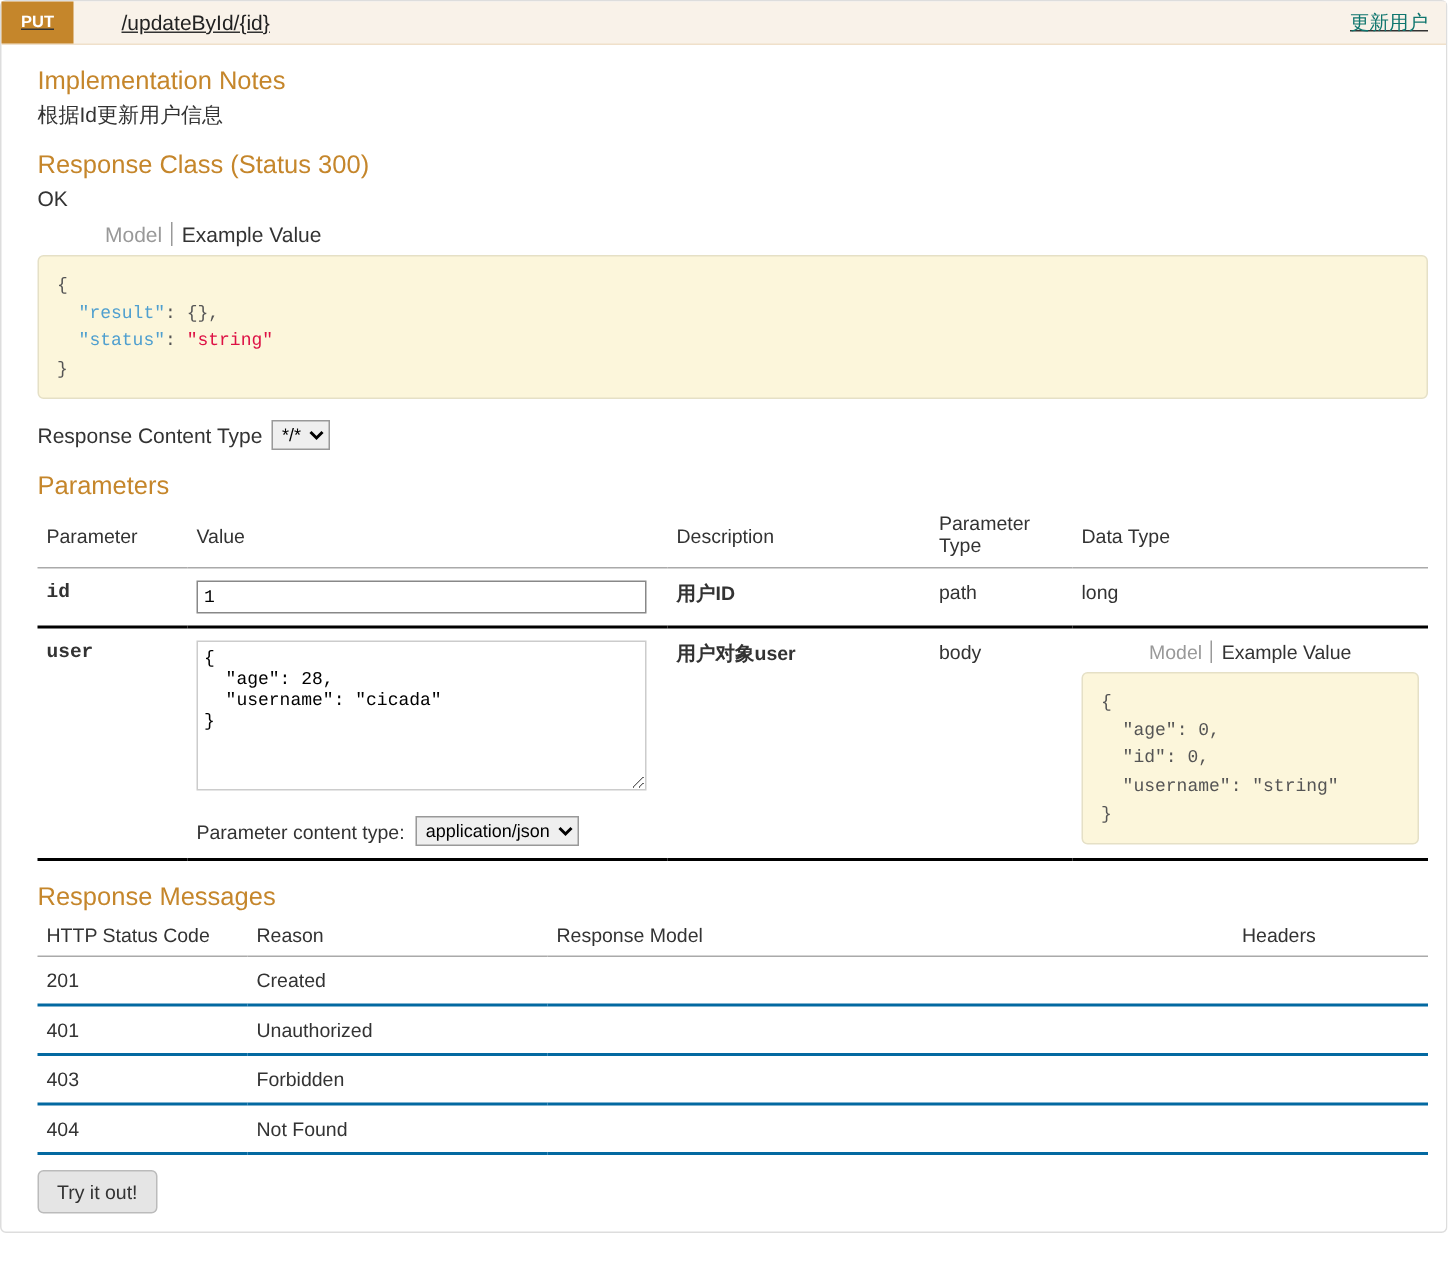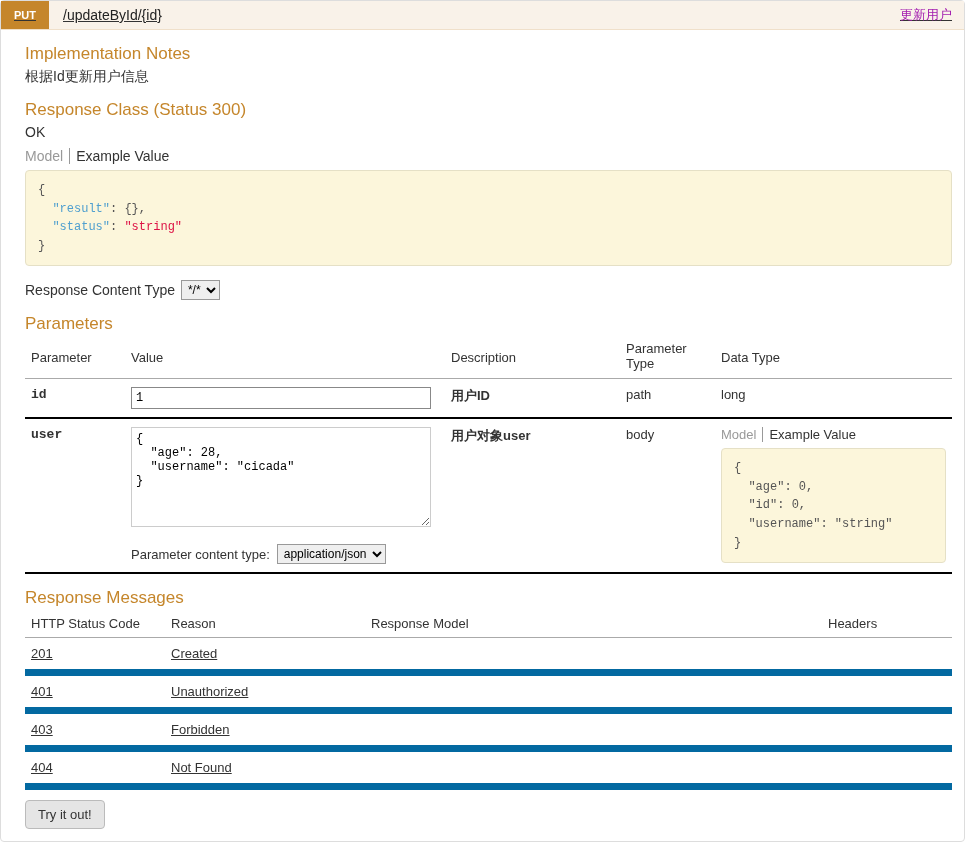--- a/index.html
+++ b/index.html
@@ -29,25 +29,25 @@
     color: #fff;
     font-size: 11px;
     font-weight: bold;
     padding: 8px 10px;
     min-width: 48px;
     text-align: center;
   }
   .path {
     font-size: 14px;
     color: #222;
-    padding-left: 14px;
+    padding-left: 32px;
     flex: 1;
   }
   .summary {
-    color: #a21caf;
+    color: #0f766e;
     font-size: 13px;
     padding-right: 12px;
   }
   .content {
     padding: 14px 12px 12px 24px;
   }
   h4.section {
     color: #c5862b;
     font-weight: normal;
     font-size: 17px;
@@ -73,20 +73,21 @@
   .tab-link.active {
     color: #333;
     border-right: none;
     padding-right: 0;
     margin-right: 0;
   }
   .tab-link.first {
     padding-right: 6px;
     border-right: 1px solid #999;
     margin-right: 6px;
+    margin-left: 45px;
   }
   .code-block {
     background: #fcf6db;
     border: 1px solid #e5e0c6;
     border-radius: 4px;
     padding: 10px 12px;
     font-family: Consolas, Monaco, "Courier New", monospace;
     font-size: 12px;
     line-height: 1.55;
     white-space: pre;
@@ -121,21 +122,21 @@
     padding: 4px 6px 6px 6px;
     border-bottom: 1px solid #aaa;
     font-size: 13px;
   }
   table.params tbody td, table.responses tbody td {
     padding: 8px 6px;
     vertical-align: top;
     border-bottom: 2px solid #000000;
     font-size: 13px;
   }
-  table.responses tbody td { border-bottom: 7px solid #0369a1; text-decoration: underline; }
+  table.responses tbody td { border-bottom: 2px solid #0369a1; }
   .mono { font-family: Consolas, Monaco, "Courier New", monospace; }
   .bold { font-weight: bold; }
   input.param-input {
     width: 300px;
     font-family: Consolas, Monaco, "Courier New", monospace;
     font-size: 12px;
     padding: 3px 4px;
     border: 1px solid #888;
   }
   textarea.param-body {

